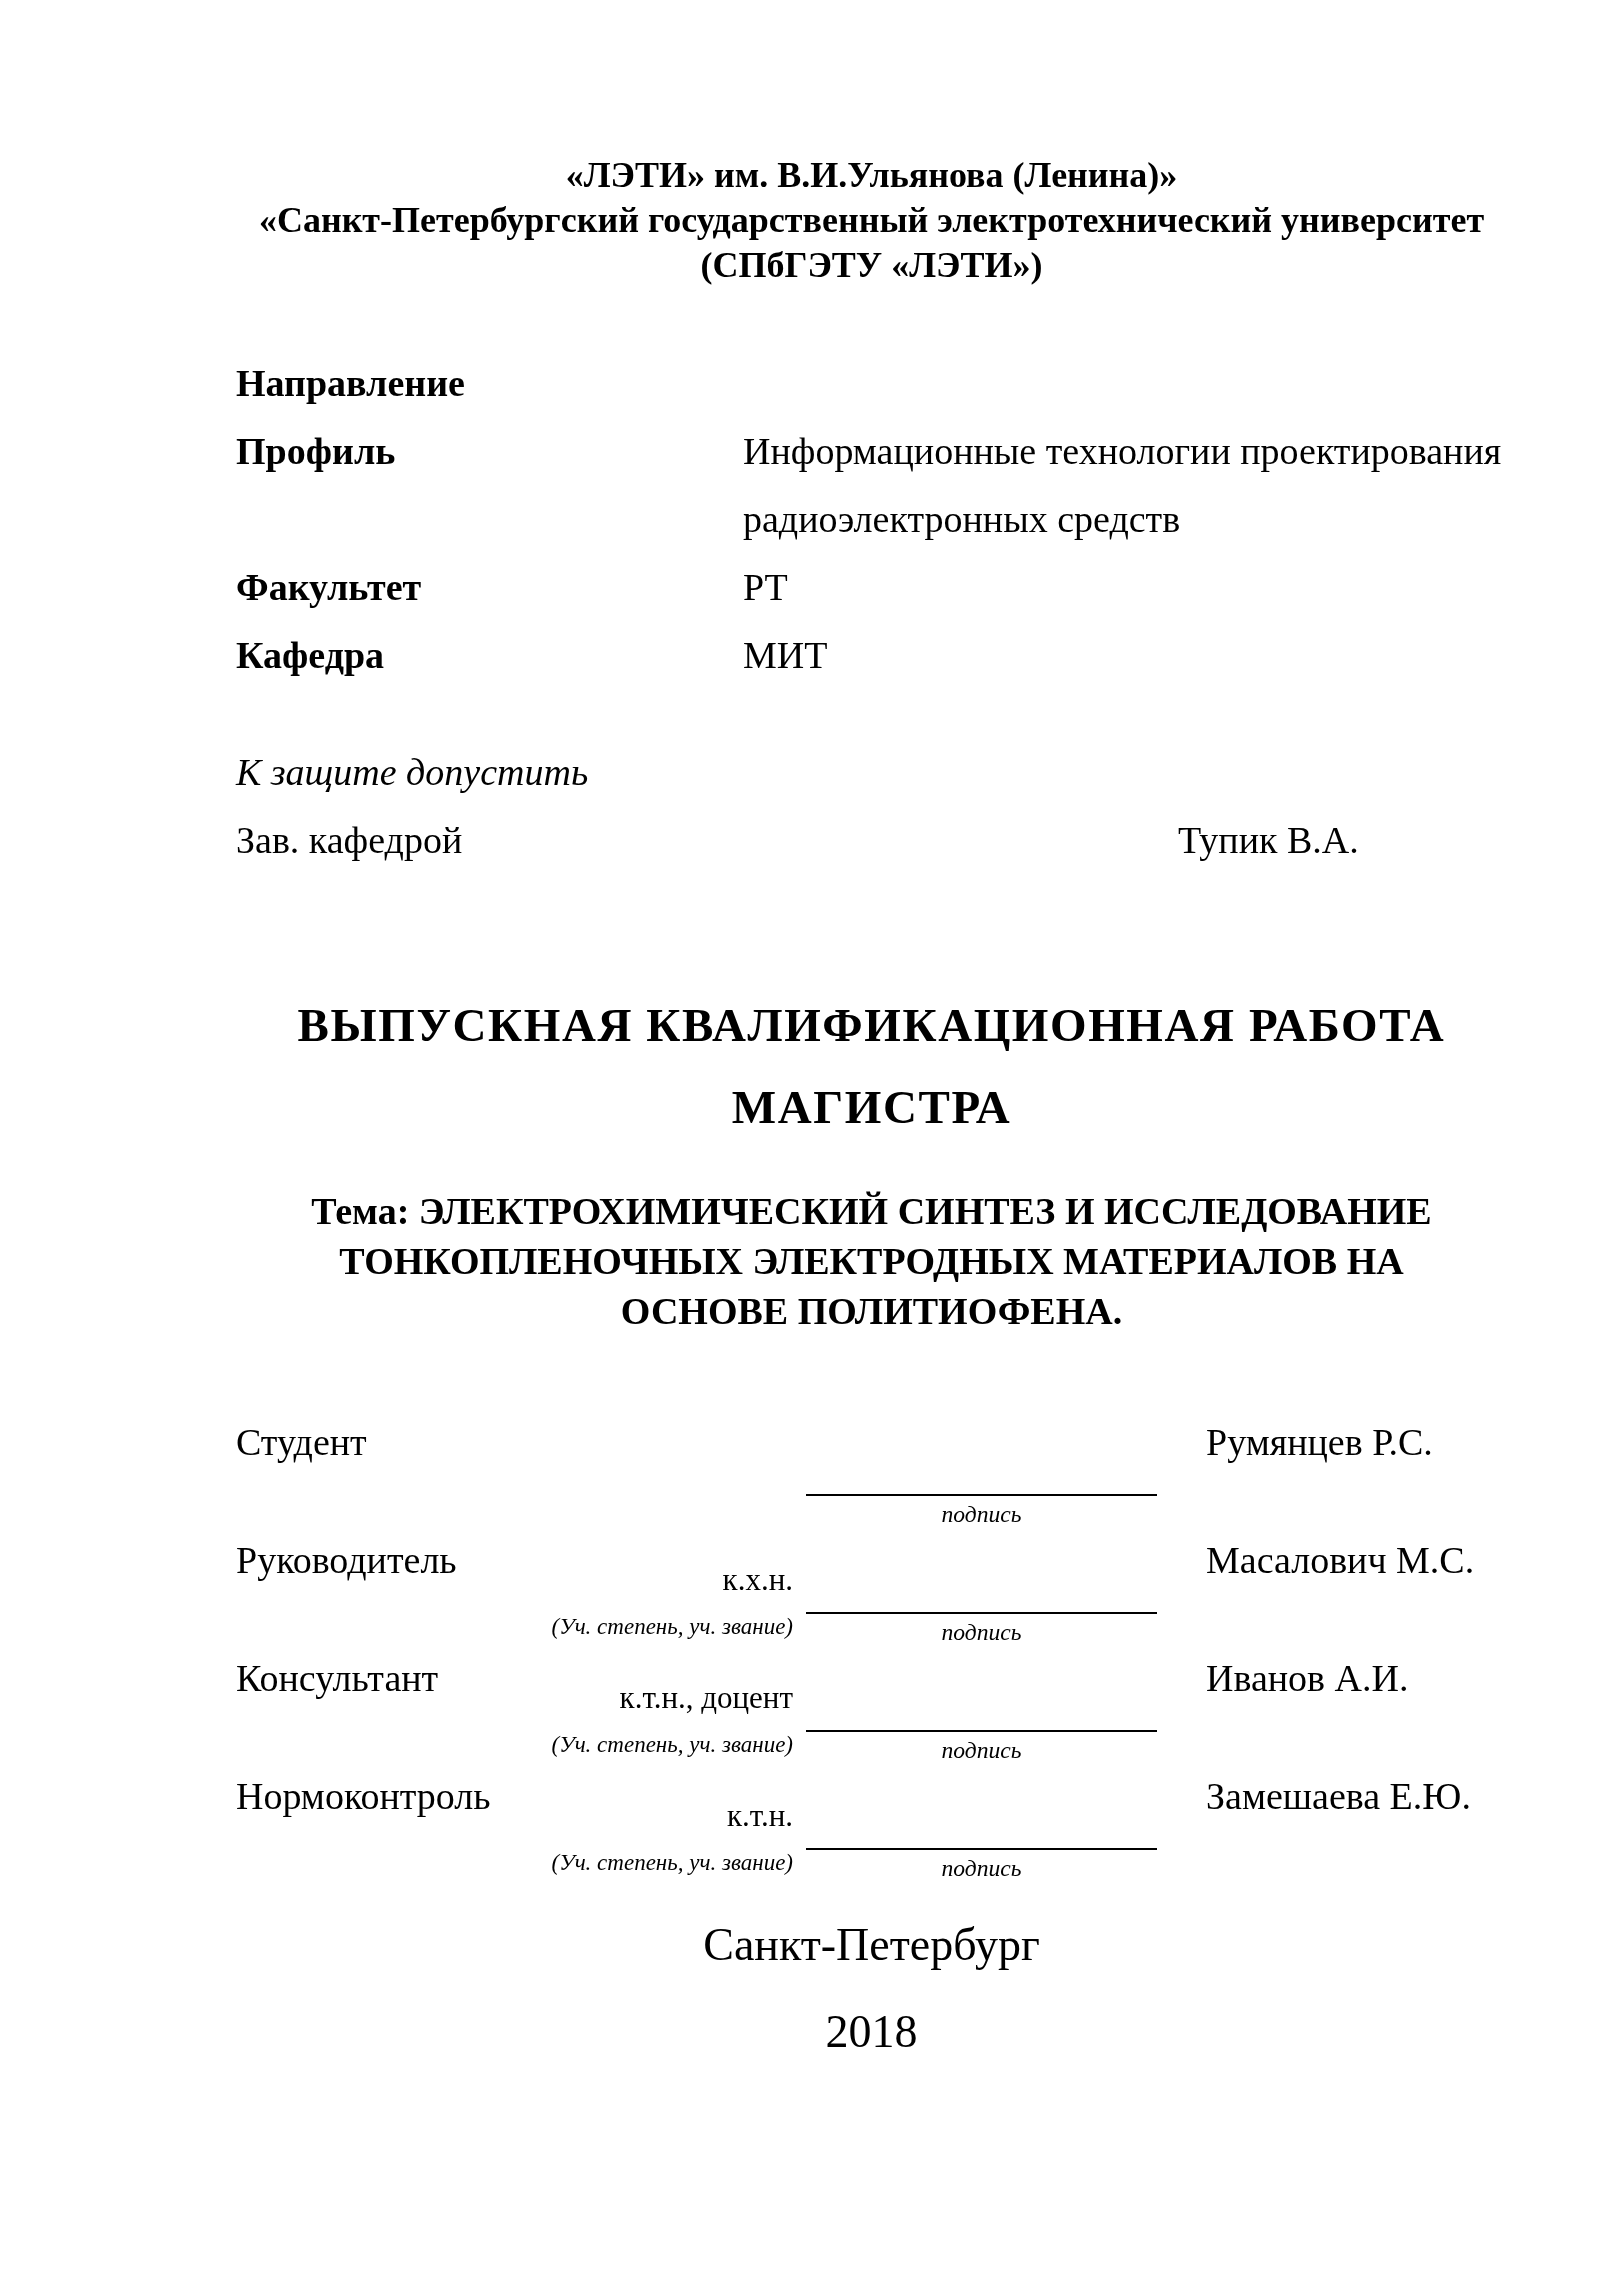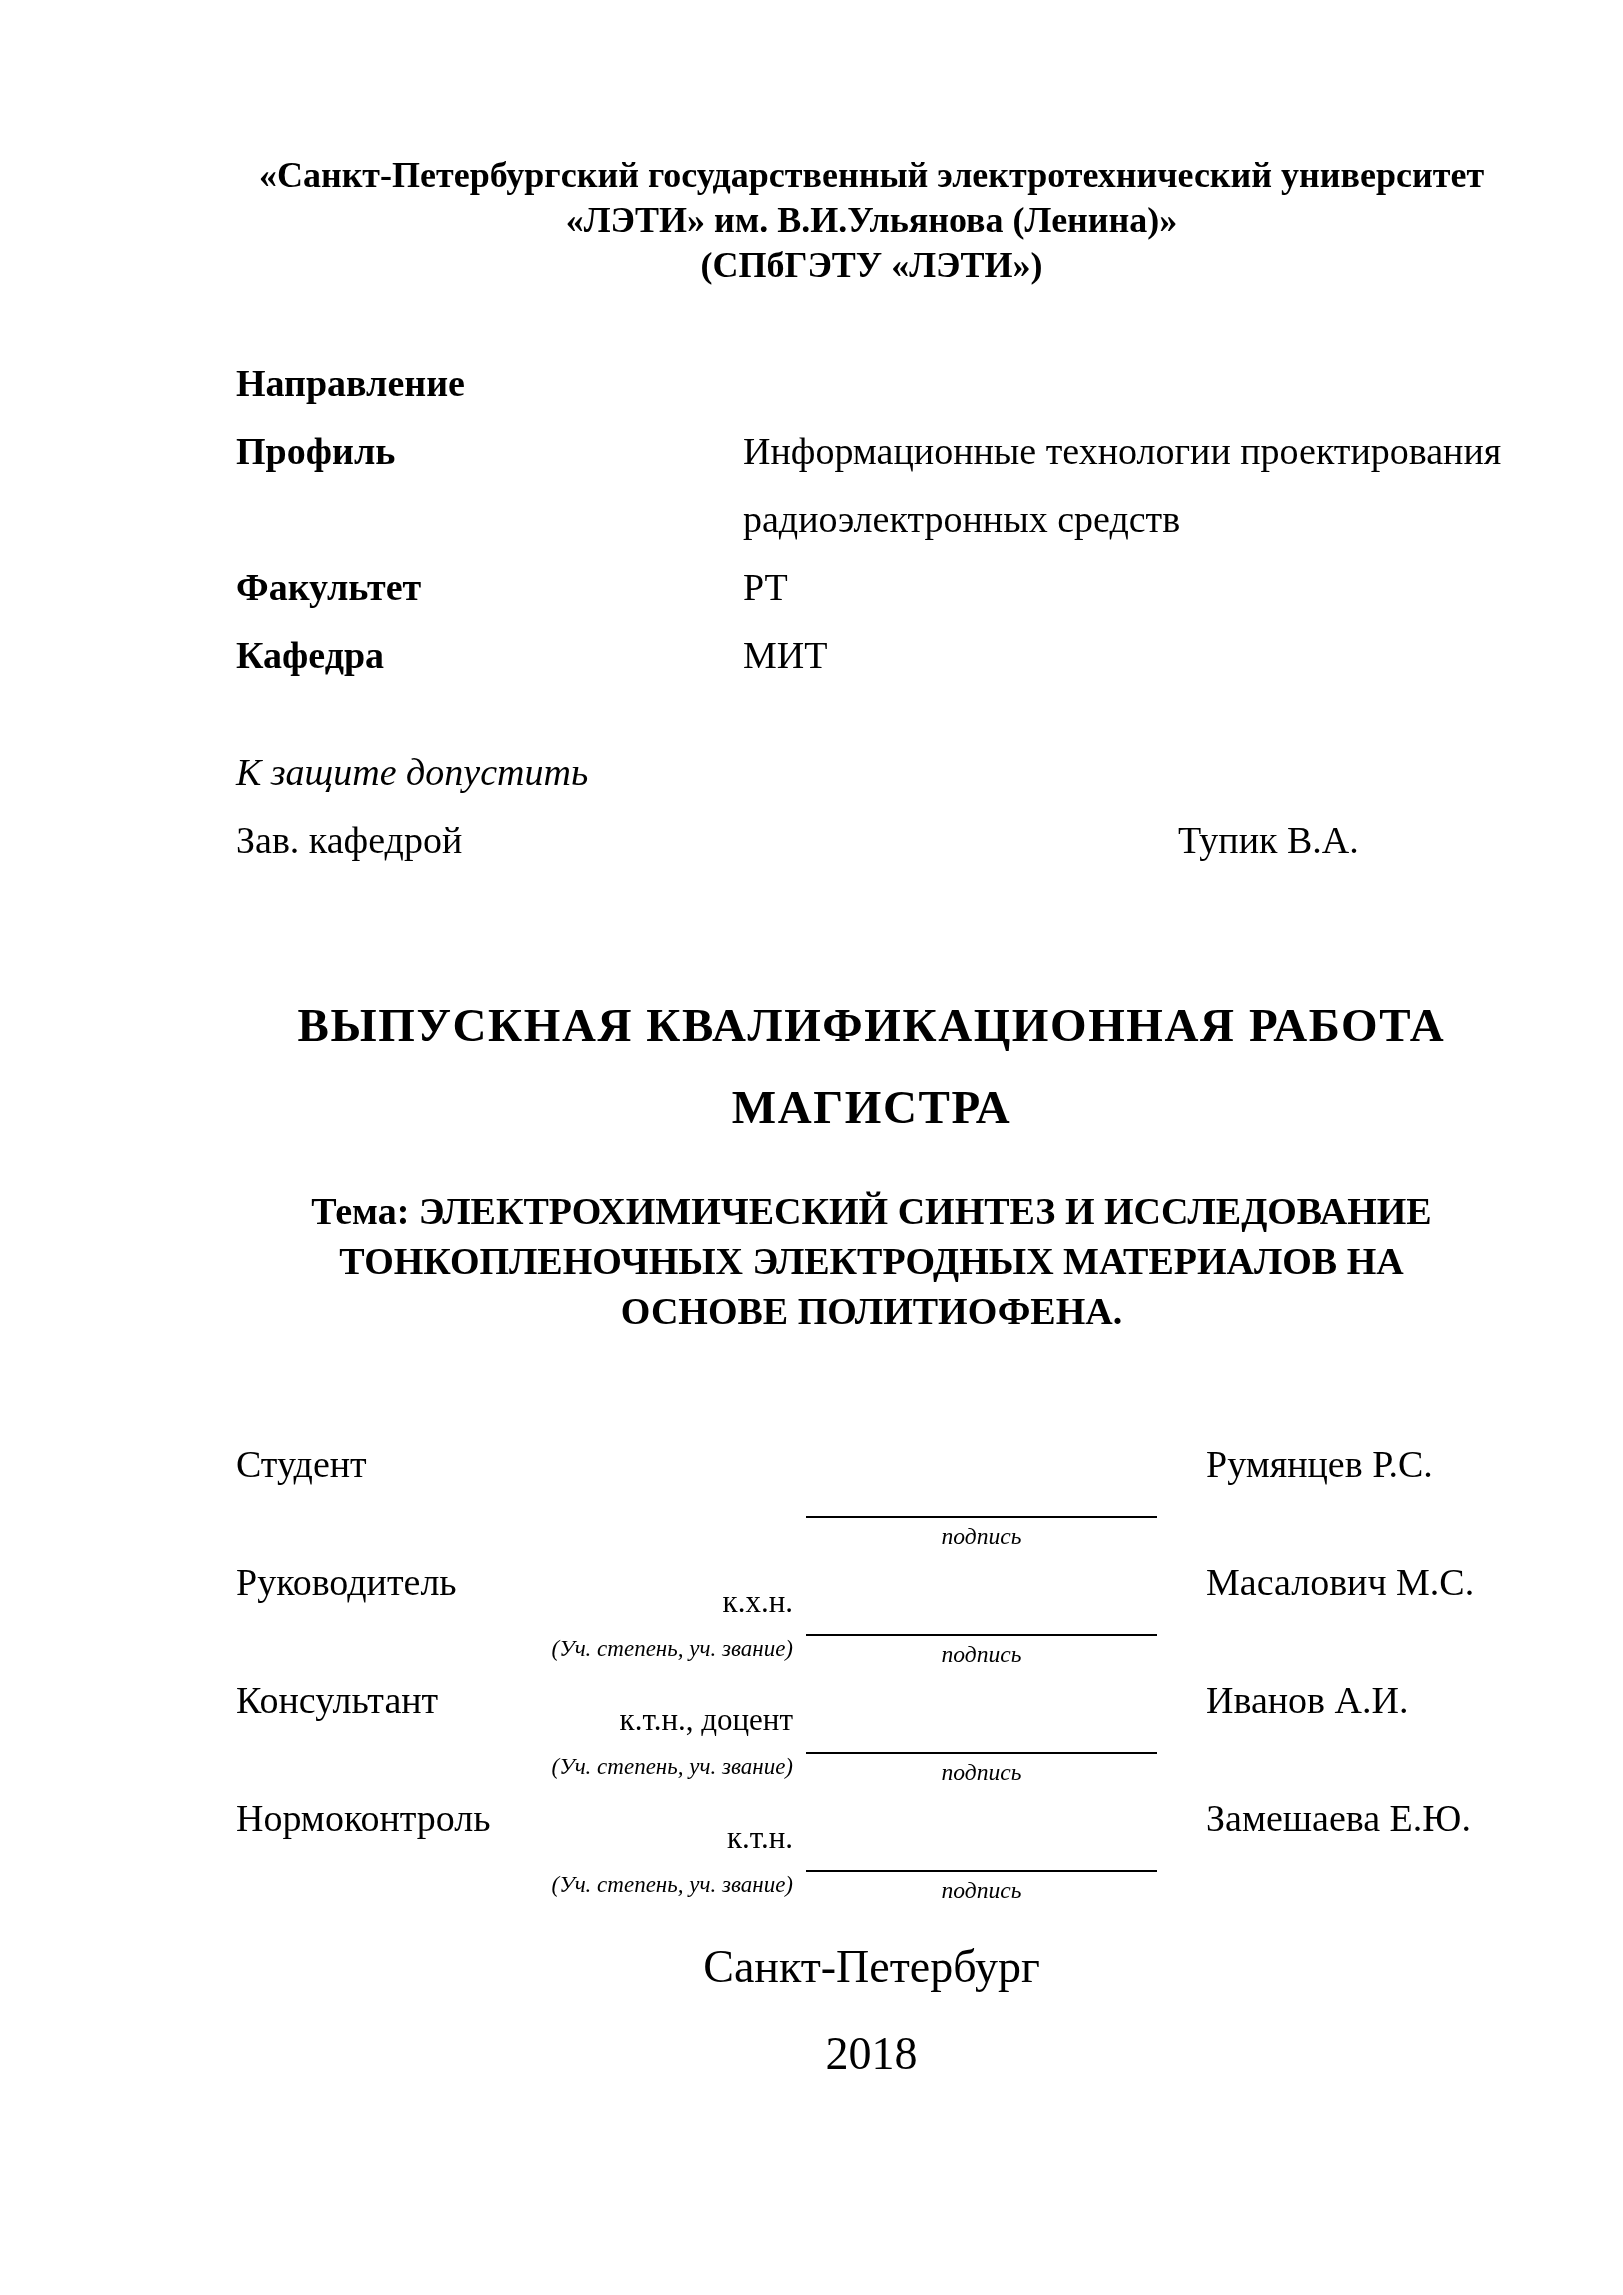--- a/index.html
+++ b/index.html
@@ -51,21 +51,21 @@
     margin-left: auto;
     margin-right: auto;
     max-width: 1123px;
     text-align: center;
     font-weight: bold;
     font-size: 38px;
     line-height: 50px;
   }
 
   
-  .signatures { margin-top: 106px; font-size: 38px; }
+  .signatures { margin-top: 84px; font-size: 38px; }
   .sig-row { display: grid; grid-template-columns: 267px 290px 377px 1fr; height: 118px; }
   .sig-role { line-height: 44px; }
   .sig-degree-block { text-align: right; padding-top: 23.6px; }
   .sig-degree { font-size: 31px; line-height: 35px; }
   .sig-degree-caption {
     font-size: 23px;
     font-style: italic;
     margin-top: 17.3px;
     white-space: nowrap;
   }
@@ -83,22 +83,22 @@
   .footer { text-align: center; font-size: 46px; }
   .footer-city { margin-top: 31px; line-height: 44px; }
   .footer-year { margin-top: 43px; line-height: 44px; }
 </style>
 </head>
 <body>
 
 <div class="page">
 
   <div class="uni-header">
+    <div>«ЛЭТИ» им. В.И.Ульянова (Ленина)»</div>
     <div>«Санкт-Петербургский государственный электротехнический университет</div>
-    <div>«ЛЭТИ» им. В.И.Ульянова (Ленина)»</div>
     <div>(СПбГЭТУ «ЛЭТИ»)</div>
   </div>
 
   <div class="details">
     <div class="detail-row">
       <div class="detail-label">Направление</div>
     </div>
     <div class="detail-row">
       <div class="detail-label">Профиль</div>
       <div class="detail-value">Информационные технологии проектирования радиоэлектронных средств</div>

